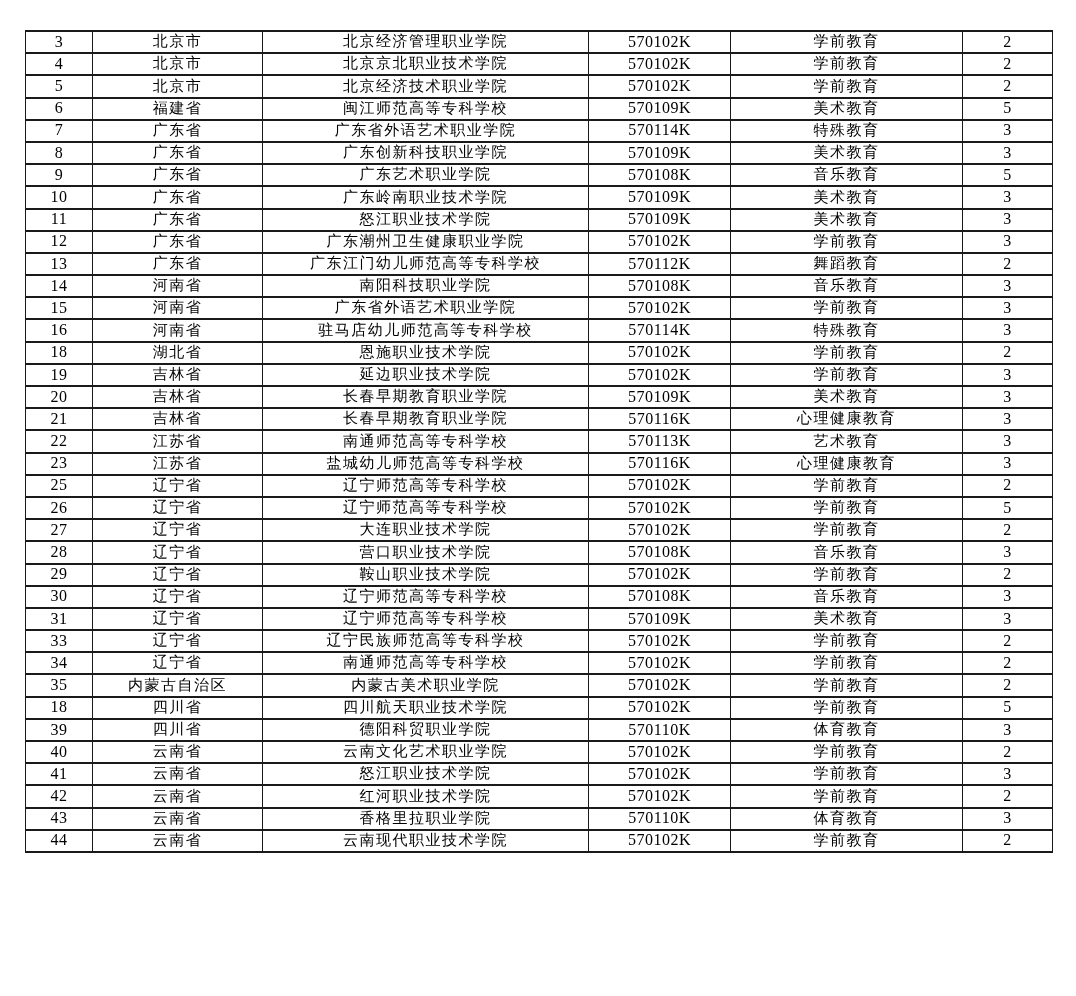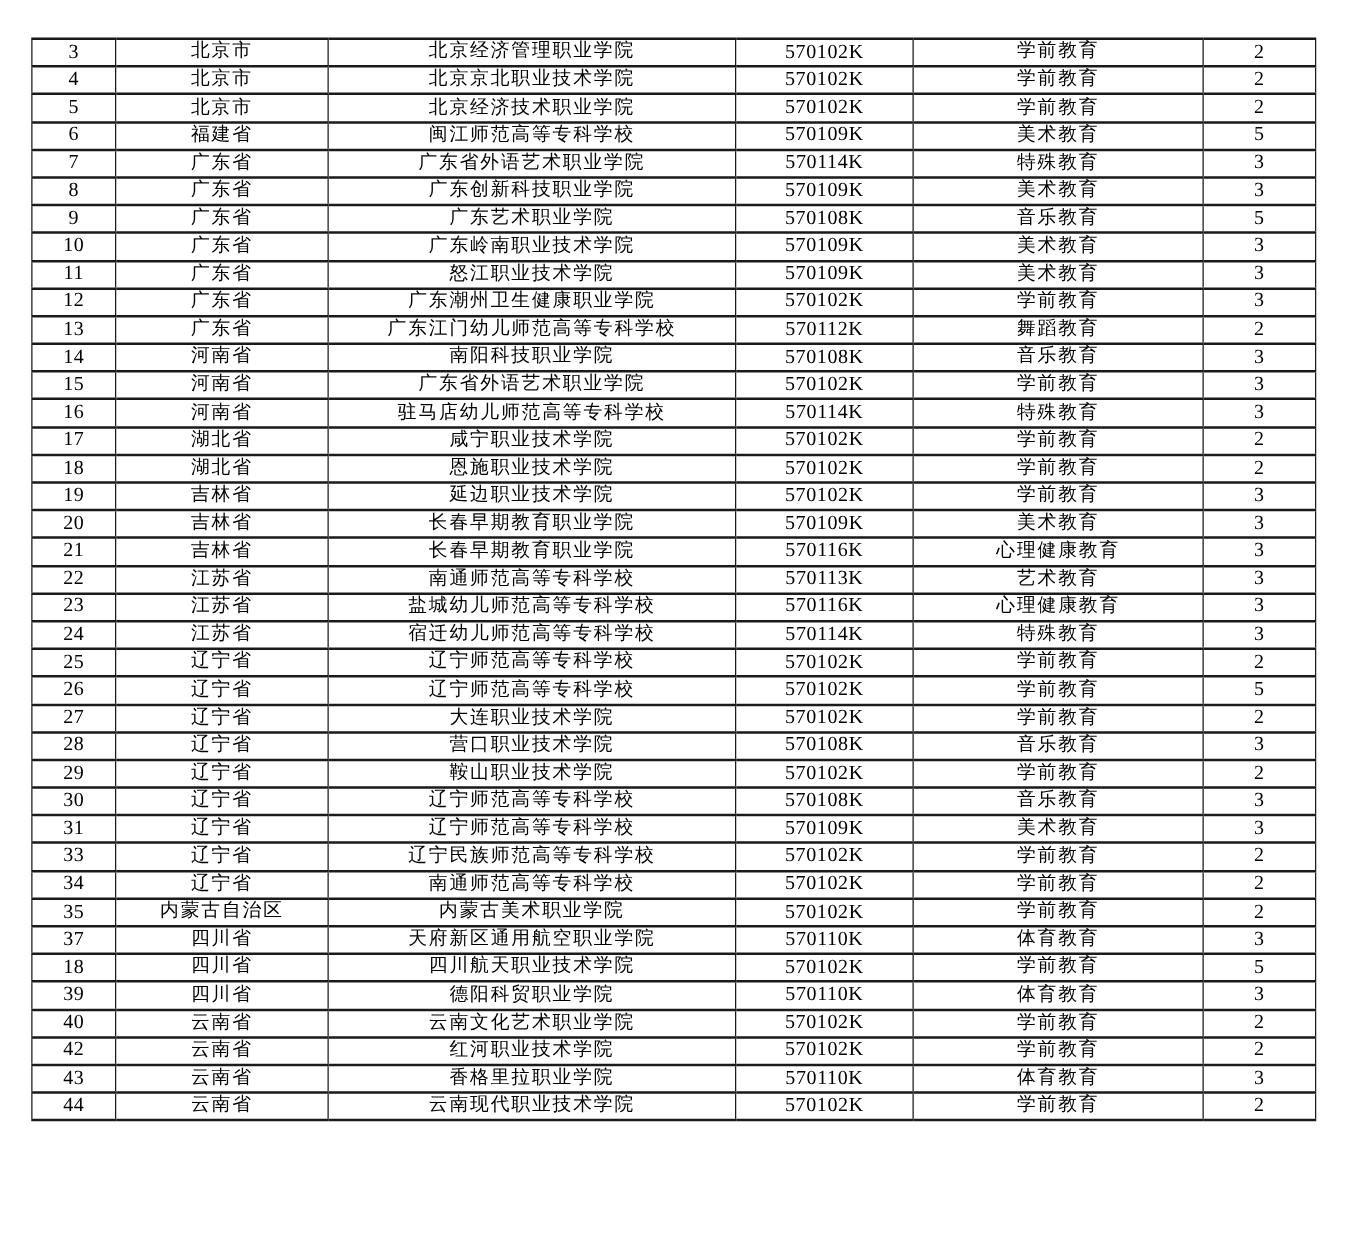--- a/index.html
+++ b/index.html
@@ -172,28 +172,20 @@
         </tr>
         <tr>
           <td class="c0">16</td>
           <td class="c1">河南省</td>
           <td class="c2">驻马店幼儿师范高等专科学校</td>
           <td class="c3">570114K</td>
           <td class="c4">特殊教育</td>
           <td class="c5">3</td>
         </tr>
         <tr>
-          <td class="c0">17</td>
-          <td class="c1">湖北省</td>
-          <td class="c2">咸宁职业技术学院</td>
-          <td class="c3">570102K</td>
-          <td class="c4">学前教育</td>
-          <td class="c5">2</td>
-        </tr>
-        <tr>
           <td class="c0">18</td>
           <td class="c1">湖北省</td>
           <td class="c2">恩施职业技术学院</td>
           <td class="c3">570102K</td>
           <td class="c4">学前教育</td>
           <td class="c5">2</td>
         </tr>
         <tr>
           <td class="c0">19</td>
           <td class="c1">吉林省</td>
@@ -228,28 +220,20 @@
         </tr>
         <tr>
           <td class="c0">23</td>
           <td class="c1">江苏省</td>
           <td class="c2">盐城幼儿师范高等专科学校</td>
           <td class="c3">570116K</td>
           <td class="c4">心理健康教育</td>
           <td class="c5">3</td>
         </tr>
         <tr>
-          <td class="c0">24</td>
-          <td class="c1">江苏省</td>
-          <td class="c2">宿迁幼儿师范高等专科学校</td>
-          <td class="c3">570114K</td>
-          <td class="c4">特殊教育</td>
-          <td class="c5">3</td>
-        </tr>
-        <tr>
           <td class="c0">25</td>
           <td class="c1">辽宁省</td>
           <td class="c2">辽宁师范高等专科学校</td>
           <td class="c3">570102K</td>
           <td class="c4">学前教育</td>
           <td class="c5">2</td>
         </tr>
         <tr>
           <td class="c0">26</td>
           <td class="c1">辽宁省</td>
@@ -314,28 +298,20 @@
           <td class="c4">学前教育</td>
           <td class="c5">2</td>
         </tr>
         <tr>
           <td class="c0">35</td>
           <td class="c1">内蒙古自治区</td>
           <td class="c2">内蒙古美术职业学院</td>
           <td class="c3">570102K</td>
           <td class="c4">学前教育</td>
           <td class="c5">2</td>
-        </tr>
-        <tr>
-          <td class="c0">37</td>
-          <td class="c1">四川省</td>
-          <td class="c2">天府新区通用航空职业学院</td>
-          <td class="c3">570110K</td>
-          <td class="c4">体育教育</td>
-          <td class="c5">3</td>
         </tr>
         <tr>
           <td class="c0">18</td>
           <td class="c1">四川省</td>
           <td class="c2">四川航天职业技术学院</td>
           <td class="c3">570102K</td>
           <td class="c4">学前教育</td>
           <td class="c5">5</td>
         </tr>
         <tr>
@@ -348,20 +324,28 @@
         </tr>
         <tr>
           <td class="c0">40</td>
           <td class="c1">云南省</td>
           <td class="c2">云南文化艺术职业学院</td>
           <td class="c3">570102K</td>
           <td class="c4">学前教育</td>
           <td class="c5">2</td>
         </tr>
         <tr>
+          <td class="c0">41</td>
+          <td class="c1">云南省</td>
+          <td class="c2">怒江职业技术学院</td>
+          <td class="c3">570102K</td>
+          <td class="c4">学前教育</td>
+          <td class="c5">3</td>
+        </tr>
+        <tr>
           <td class="c0">42</td>
           <td class="c1">云南省</td>
           <td class="c2">红河职业技术学院</td>
           <td class="c3">570102K</td>
           <td class="c4">学前教育</td>
           <td class="c5">2</td>
         </tr>
         <tr>
           <td class="c0">43</td>
           <td class="c1">云南省</td>

